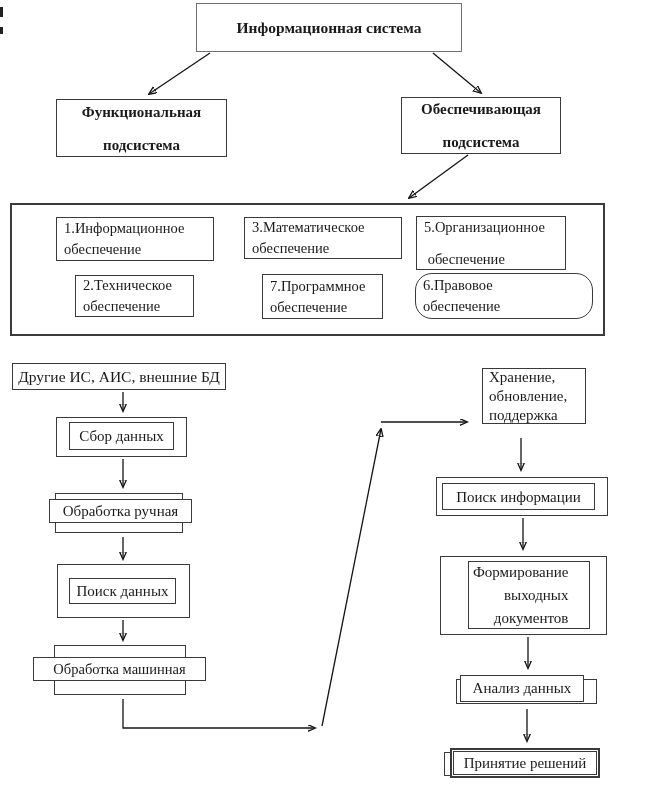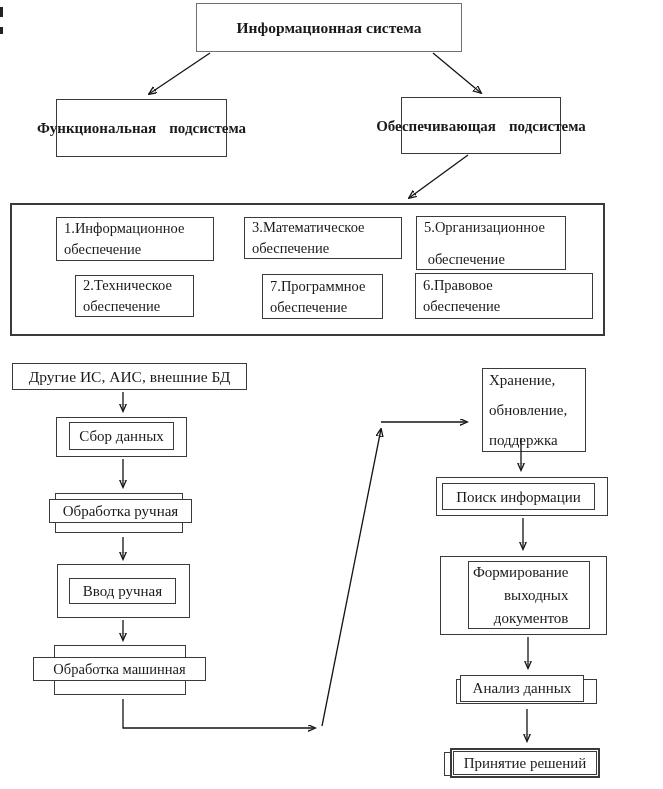--- a/index.html
+++ b/index.html
@@ -10,51 +10,51 @@
   }
   .box{
     position:absolute;box-sizing:border-box;background:#ffffff;
     border:1.5px solid #3a3a3a;display:flex;align-items:center;justify-content:center;
     text-align:center;font-size:15px;line-height:20px;
   }
   .multiline{white-space:pre-line;margin-left:7px;}
   .bold{font-weight:bold;}
   
   .n-root{left:196px;top:3px;width:266px;height:49px;border-color:#707070;font-size:15.5px;}
-  .two-line{flex-direction:row;gap:13px;}
+  .two-line{flex-direction:column;gap:13px;}
   .n-func{left:56px;top:99px;width:171px;height:58px;}
   .n-prov{left:401px;top:97px;width:160px;height:57px;}
   
   .support{left:10px;top:203px;width:595px;height:133px;border-width:2px;background:transparent;}
   .item{justify-content:flex-start;text-align:left;font-size:14.5px;line-height:21px;padding-left:7px;}
   .item-1{left:49px;top:217px;width:158px;height:44px;}
   .item-2{left:68px;top:275px;width:119px;height:42px;}
   .item-3{left:237px;top:217px;width:158px;height:42px;}
   .item-4{left:255px;top:274px;width:121px;height:45px;}
   .item-5{left:409px;top:216px;width:150px;height:54px;line-height:32px;}
-  .item-6{left:408px;top:273px;width:178px;height:46px;}
+  .item-6{left:408px;top:273px;width:178px;height:46px;border-radius:17px;}
   
-  .n-src{left:12px;top:363px;width:235px;height:27px;font-size:15.5px;}
+  .n-src{left:12px;top:363px;width:214px;height:27px;font-size:15.5px;}
   .inner{position:absolute;box-sizing:border-box;border:1.5px solid #3a3a3a;background:#ffffff;
          display:flex;align-items:center;justify-content:center;}
   .n-collect{left:56px;top:417px;width:131px;height:40px;}
   .n-collect .inner{left:12px;top:4px;width:105px;height:28px;}
   .wrap{position:absolute;}
   .layer{position:absolute;box-sizing:border-box;border:1.5px solid #3a3a3a;background:#ffffff;
          display:flex;align-items:center;justify-content:center;font-size:15px;}
   .manual-wrap{left:49px;top:493px;width:147px;height:43px;}
   .manual-back{left:6px;top:0;width:128px;height:40px;}
   .manual-front{left:0;top:6px;width:143px;height:24px;}
   .n-input{left:57px;top:564px;width:133px;height:54px;}
   .n-input .inner{left:11px;top:13px;width:107px;height:26px;}
   .machine-wrap{left:33px;top:645px;width:177px;height:53px;}
   .machine-back{left:21px;top:0;width:132px;height:50px;}
   .machine-front{left:0;top:12px;width:173px;height:24px;font-size:14.5px;}
-  .n-storage{left:475px;top:368px;width:104px;height:84px;justify-content:flex-start;text-align:left;
-             padding-left:6px;line-height:30px;}
+  .n-storage{left:475px;top:368px;width:104px;height:56px;justify-content:flex-start;text-align:left;
+             padding-left:6px;line-height:19px;}
   .n-search{left:436px;top:477px;width:172px;height:39px;}
   .n-search .inner{left:5px;top:5px;width:153px;height:27px;font-size:15px;}
   .n-form{left:440px;top:556px;width:167px;height:79px;}
   .n-form .inner{left:20px;top:4px;width:122px;height:68px;justify-content:flex-start;
                  text-align:right;padding-left:4px;line-height:23px;}
   .analysis-wrap{left:456px;top:675px;width:144px;height:32px;}
   .analysis-back{left:0;top:4px;width:141px;height:25px;}
   .analysis-front{left:4px;top:0;width:124px;height:27px;}
   .decision-wrap{left:444px;top:748px;width:161px;height:32px;}
   .decision-back{left:0;top:4px;width:152px;height:24px;}
@@ -109,21 +109,21 @@
 
 <div class="wrap manual-wrap">
   <div class="layer manual-back"></div>
   <div class="layer manual-front">
     <span>Обработка ручная</span>
   </div>
 </div>
 
 <div class="box n-input">
   <div class="inner">
-    <span>Ввод ручная</span>
+    <span>Поиск данных</span>
   </div>
 </div>
 
 <div class="wrap machine-wrap">
   <div class="layer machine-back"></div>
   <div class="layer machine-front">
     <span>Обработка машинная</span>
   </div>
 </div>
 

